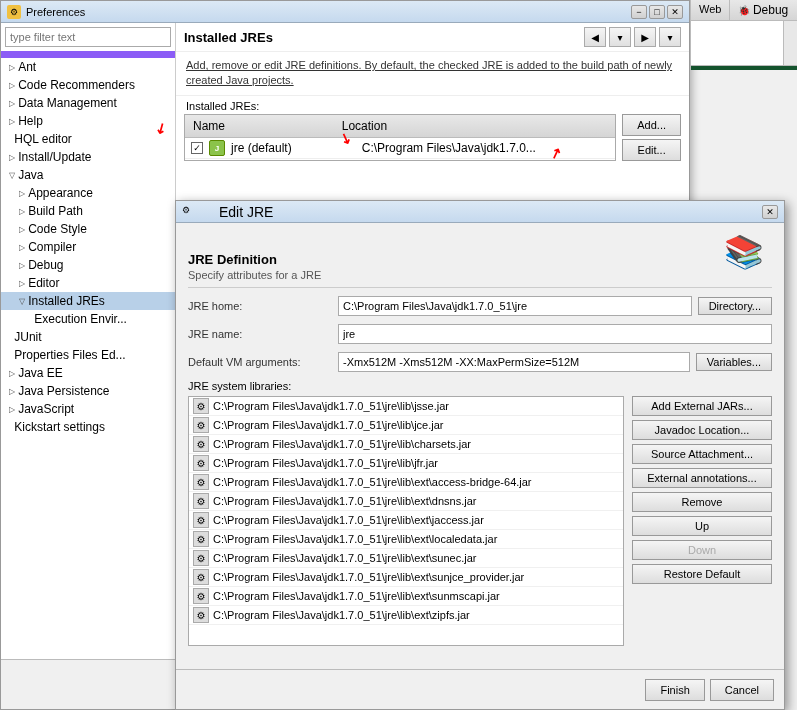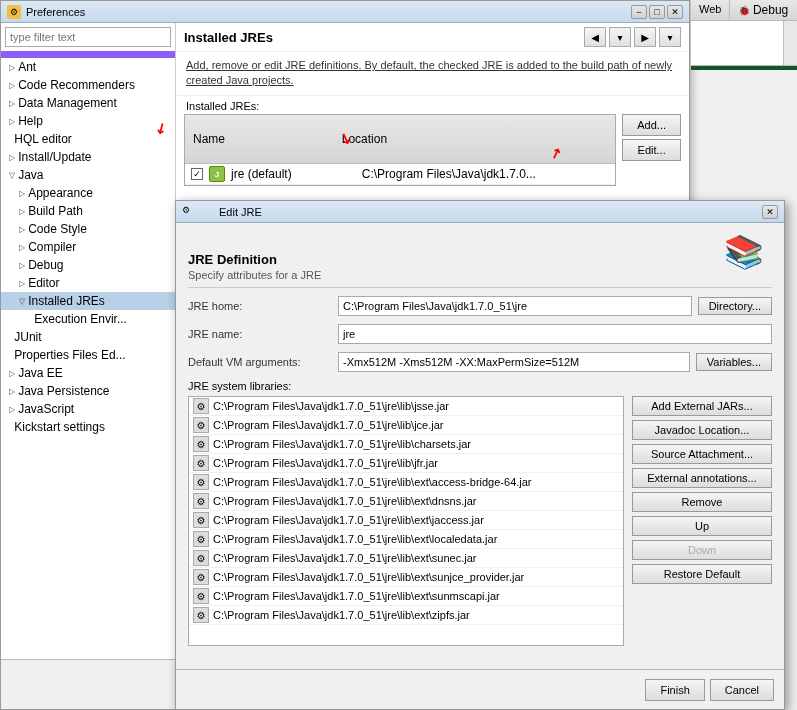--- a/index.html
+++ b/index.html
@@ -122,21 +122,21 @@
       line-height: 1.4;
       border-bottom: 1px solid #eee;
       text-decoration: underline;
     }
 
     .panel-label { padding: 4px 10px 2px; font-size: 11px; }
     .jre-table-header {
       display: flex;
       background: linear-gradient(to bottom, #e8e8e8, #d5d5d5);
       border-bottom: 1px solid #bbb;
-      padding: 15px 0;
+      padding: 2px 0;
     }
     .jre-table-header .col { padding: 2px 8px; flex: 1; }
     .jre-table-row {
       display: flex;
       align-items: center;
       padding: 2px 0;
       border-bottom: 1px solid #eee;
     }
     .jre-table-row .check-col { width: 24px; display: flex; justify-content: center; }
     .jre-table-row .icon-col { width: 18px; }
@@ -183,21 +183,21 @@
       display: flex;
       align-items: center;
       padding: 0 6px;
       border-bottom: 1px solid #9ab;
     }
     .dialog-title-icon {
       width: 14px; height: 14px;
       margin-right: 5px;
       font-size: 9px;
     }
-    .dialog-title { font-size: 11px; flex: 1; padding-left: 18px; }
+    .dialog-title { font-size: 14px; flex: 1; padding-left: 18px; }
     .dialog-close {
       width: 16px; height: 14px;
       background: linear-gradient(to bottom, #e8e8e8, #d0d0d0);
       border: 1px solid #999;
       border-radius: 2px;
       font-size: 9px;
       display: flex; align-items: center; justify-content: center;
       cursor: pointer;
     }
 

